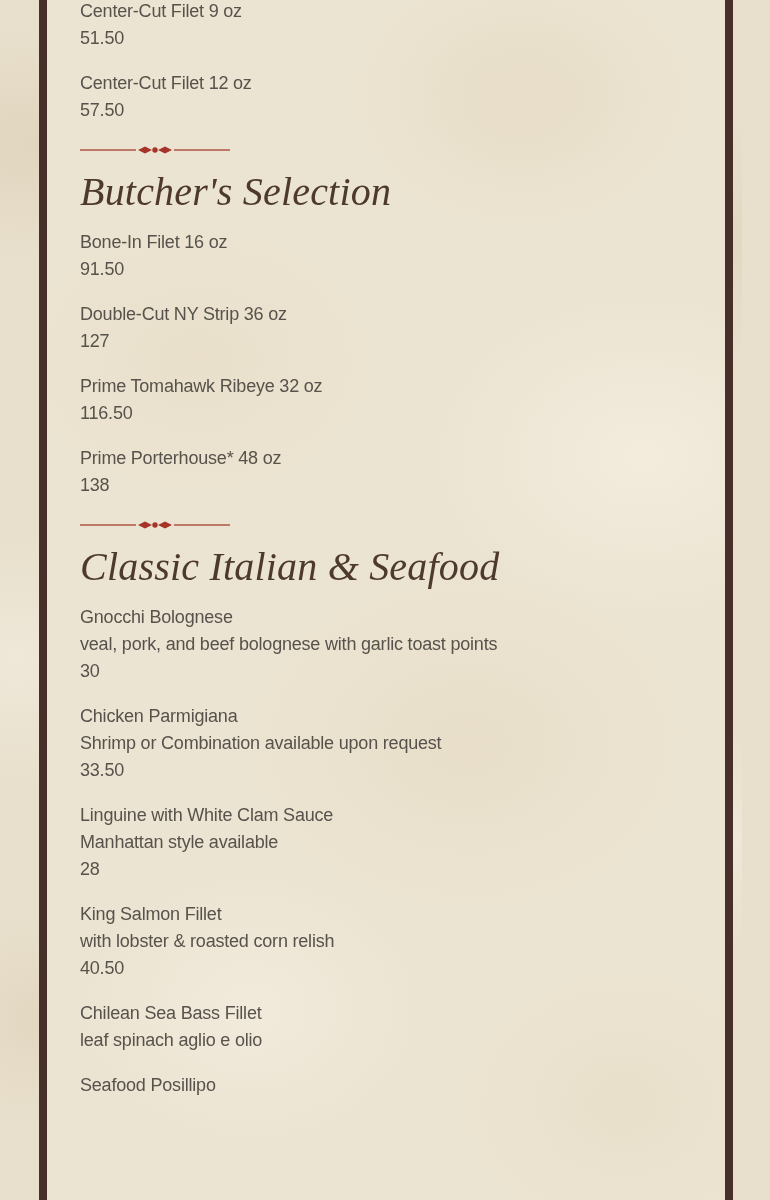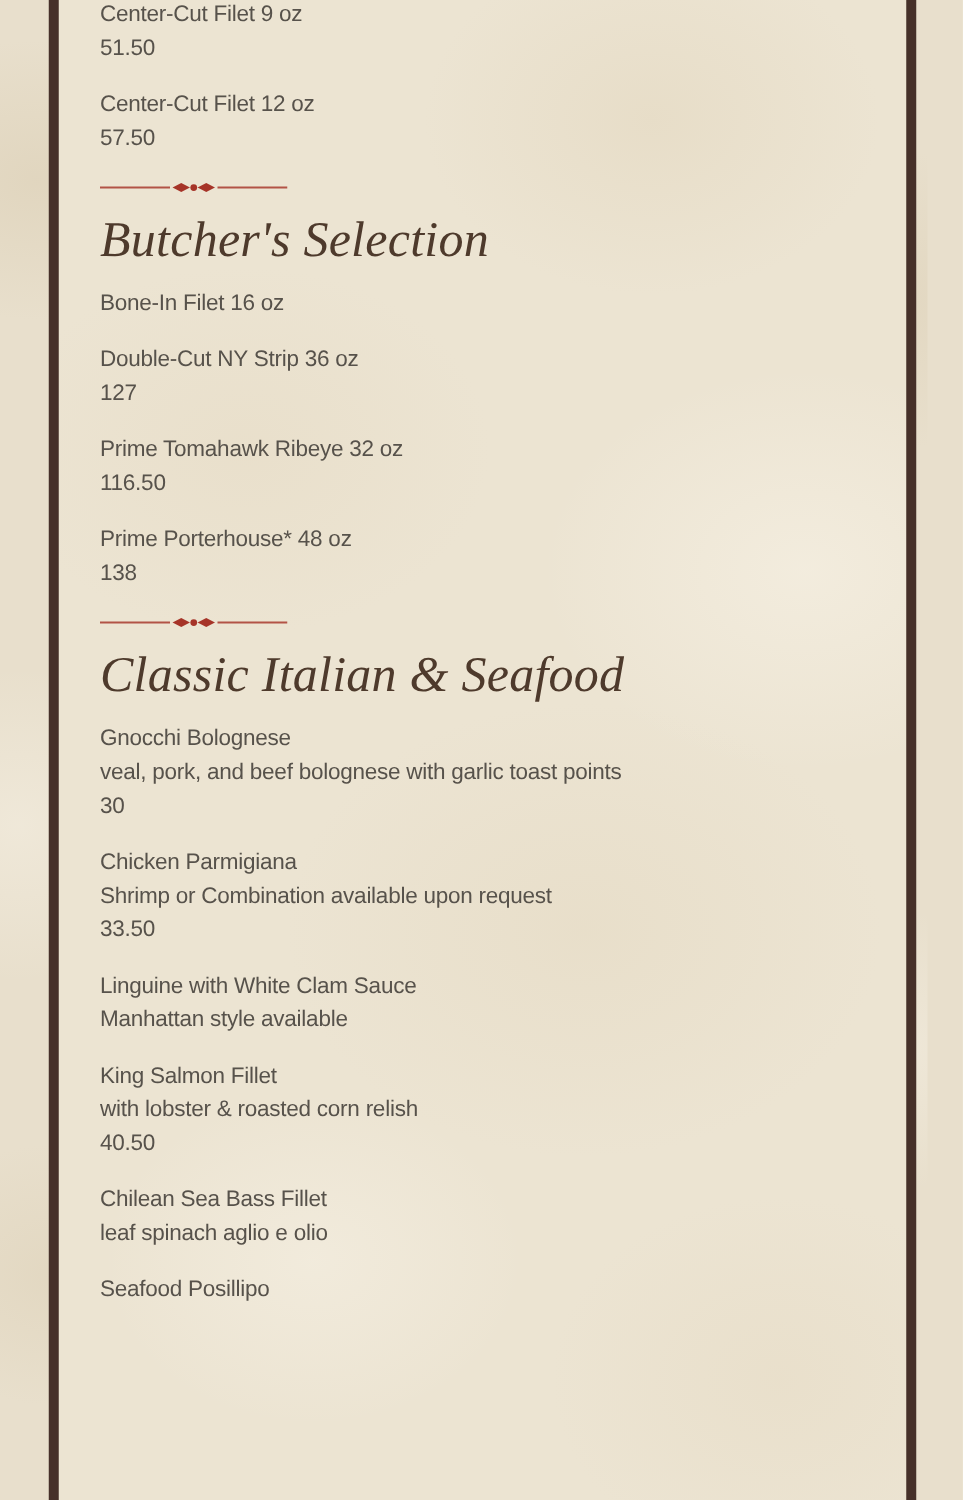--- a/index.html
+++ b/index.html
@@ -101,20 +101,21 @@
       <circle cx="75" cy="7" r="2.7" fill="currentColor"></circle>
       <path d="M78 7 L85 3.4 L92 7 L85 10.6 Z" fill="currentColor"></path>
     </svg>
   </div>
 
   <h2 class="section-heading">Butcher's Selection</h2>
 
   <div class="menu-item">
     <div class="item-name">Bone-In Filet 16 oz</div>
 
+    <div class="item-price">91.50</div>
   </div>
 
   <div class="menu-item">
     <div class="item-name">Double-Cut NY Strip 36 oz</div>
 
     <div class="item-price">127</div>
   </div>
 
   <div class="menu-item">
     <div class="item-name">Prime Tomahawk Ribeye 32 oz</div>
@@ -149,20 +150,21 @@
 
   <div class="menu-item">
     <div class="item-name">Chicken Parmigiana</div>
     <div class="item-desc">Shrimp or Combination available upon request</div>
     <div class="item-price">33.50</div>
   </div>
 
   <div class="menu-item">
     <div class="item-name">Linguine with White Clam Sauce</div>
     <div class="item-desc">Manhattan style available</div>
+    <div class="item-price">28</div>
   </div>
 
   <div class="menu-item">
     <div class="item-name">King Salmon Fillet</div>
     <div class="item-desc">with lobster &amp; roasted corn relish</div>
     <div class="item-price">40.50</div>
   </div>
 
   <div class="menu-item">
     <div class="item-name">Chilean Sea Bass Fillet</div>

